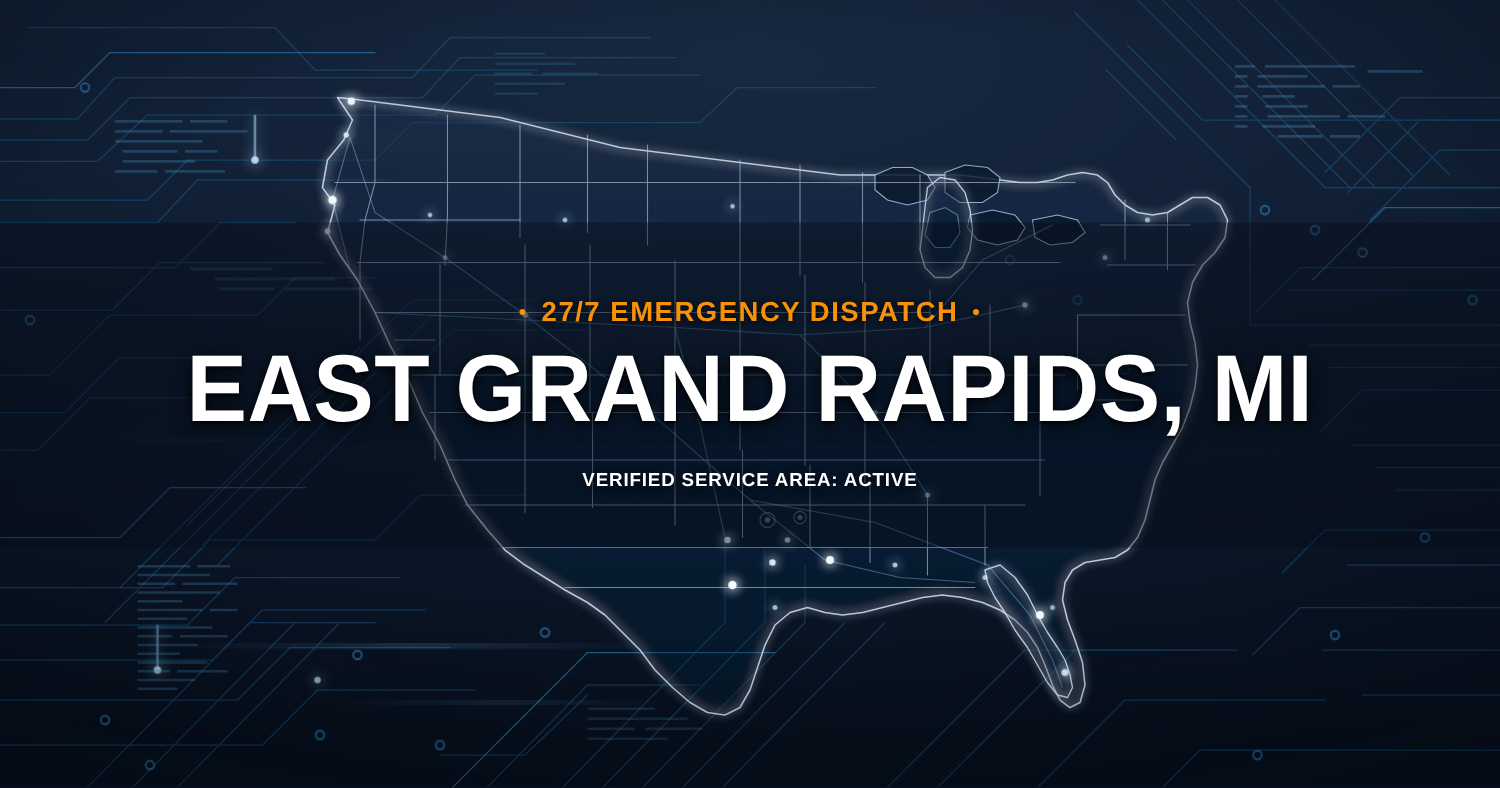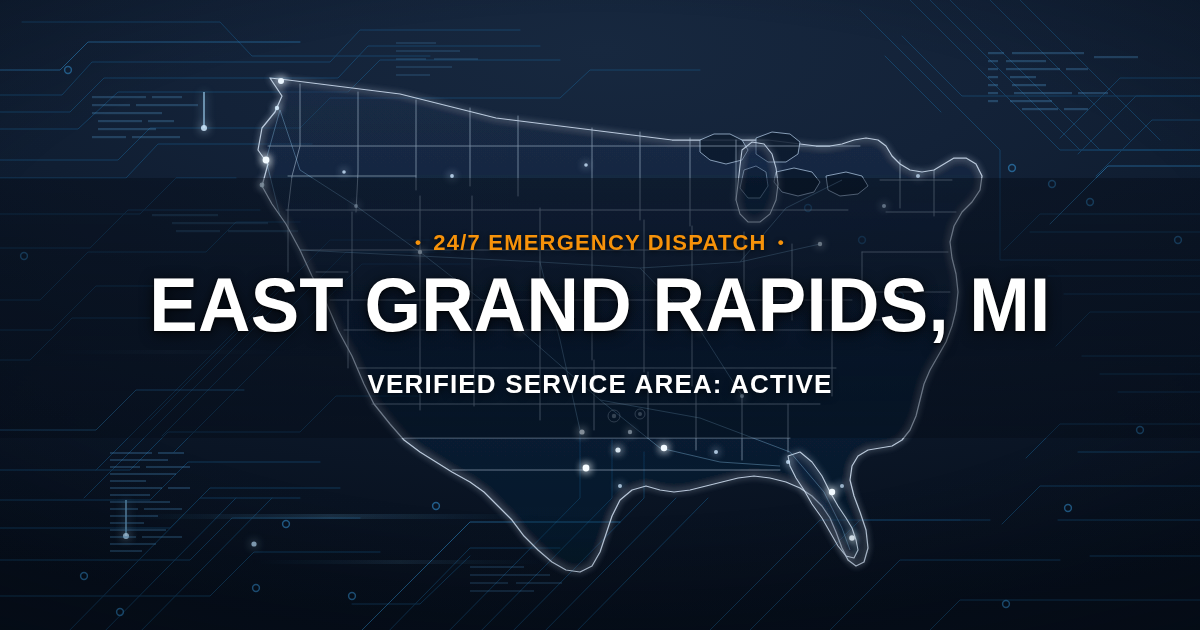--- a/index.html
+++ b/index.html
@@ -47,21 +47,21 @@
   #title{
     font-family:"Liberation Sans Narrow","Liberation Sans","DejaVu Sans Condensed",sans-serif;
     font-size:76px;line-height:.98;font-weight:bold;
     letter-spacing:.004em;
     color:#ffffff;
     margin:0 0 26px 0;white-space:nowrap;
     transform:scaleX(.955);
     text-shadow:0 3px 14px rgba(0,0,0,.78),0 1px 3px rgba(0,0,0,.9);
   }
   #subtitle{
-    font-size:26px;font-weight:bold;letter-spacing:.045em;
+    font-size:15px;font-weight:bold;letter-spacing:.045em;
     color:#ffffff;margin:0;white-space:nowrap;
     text-shadow:0 2px 8px rgba(0,0,0,.8);
   }
 </style>
 </head>
 <body>
 
 <div id="hero">
 
   <div class="layer">
@@ -445,21 +445,21 @@
     </svg>
   </div>
 
   <div id="band"></div>
   <div id="vignette"></div>
 
   <div id="content">
 
     <div id="eyebrow">
       <span class="dot">•</span>
-      <span>24/7 EMERGENCY DISPATCH</span>
+      <span>27/7 EMERGENCY DISPATCH</span>
       <span class="dot">•</span>
     </div>
 
     <h1 id="title">EAST GRAND RAPIDS, MI</h1>
 
     <div id="subtitle">VERIFIED SERVICE AREA: ACTIVE</div>
 
   </div>
 </div>
 

